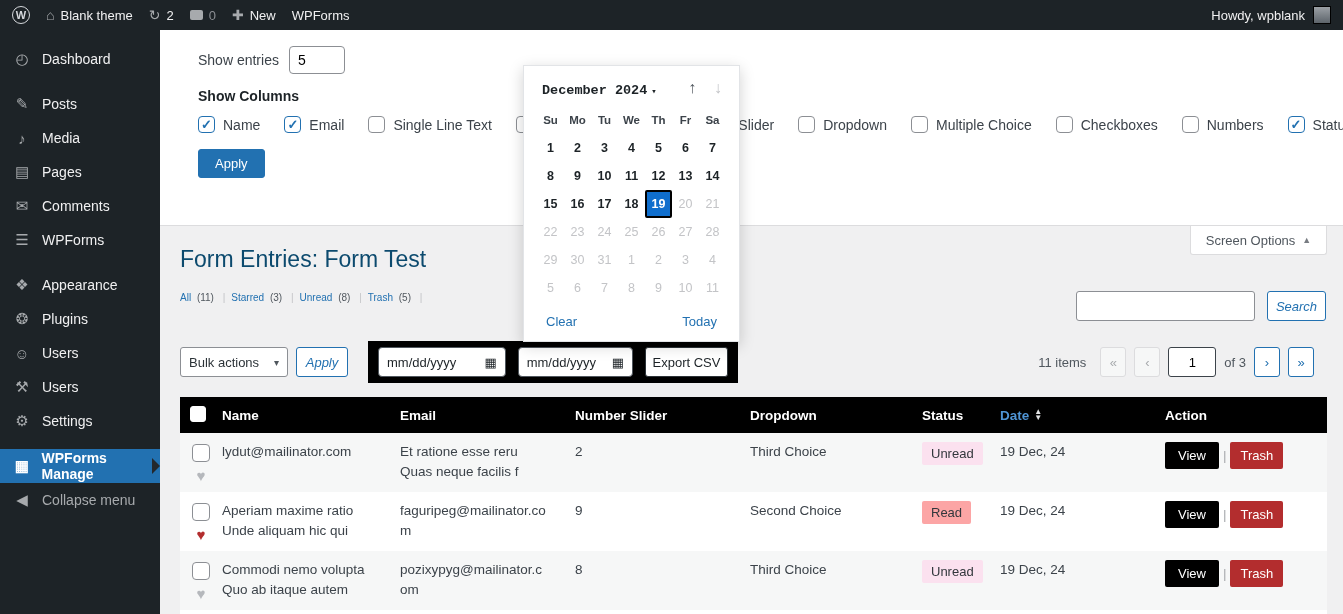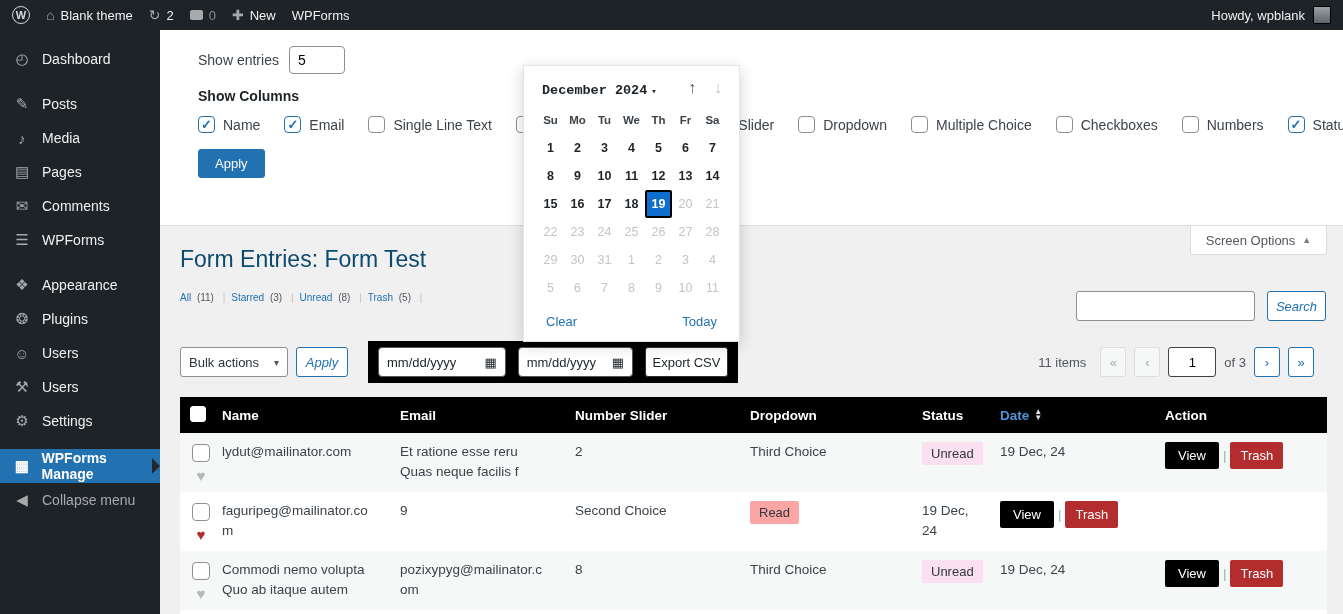--- a/index.html
+++ b/index.html
@@ -392,20 +392,21 @@
           <span class="act-sep">|</span>
           <button class="trash-btn">Trash</button>
         </span>
       </div>
 
       <div class="trow tbody-row">
         <span class="sel-cell">
           <span class="row-cb"></span>
           <span class="heart starred">♥</span>
         </span>
+        <span class="cell">Aperiam maxime ratio Unde aliquam hic qui</span>
         <span class="cell email">faguripeg@mailinator.com</span>
         <span class="cell">9</span>
         <span class="cell">Second Choice</span>
         <span><span class="badge read">Read</span></span>
         <span class="cell">19 Dec, 24</span>
         <span class="action-cell">
           <button class="view-btn">View</button>
           <span class="act-sep">|</span>
           <button class="trash-btn">Trash</button>
         </span>

